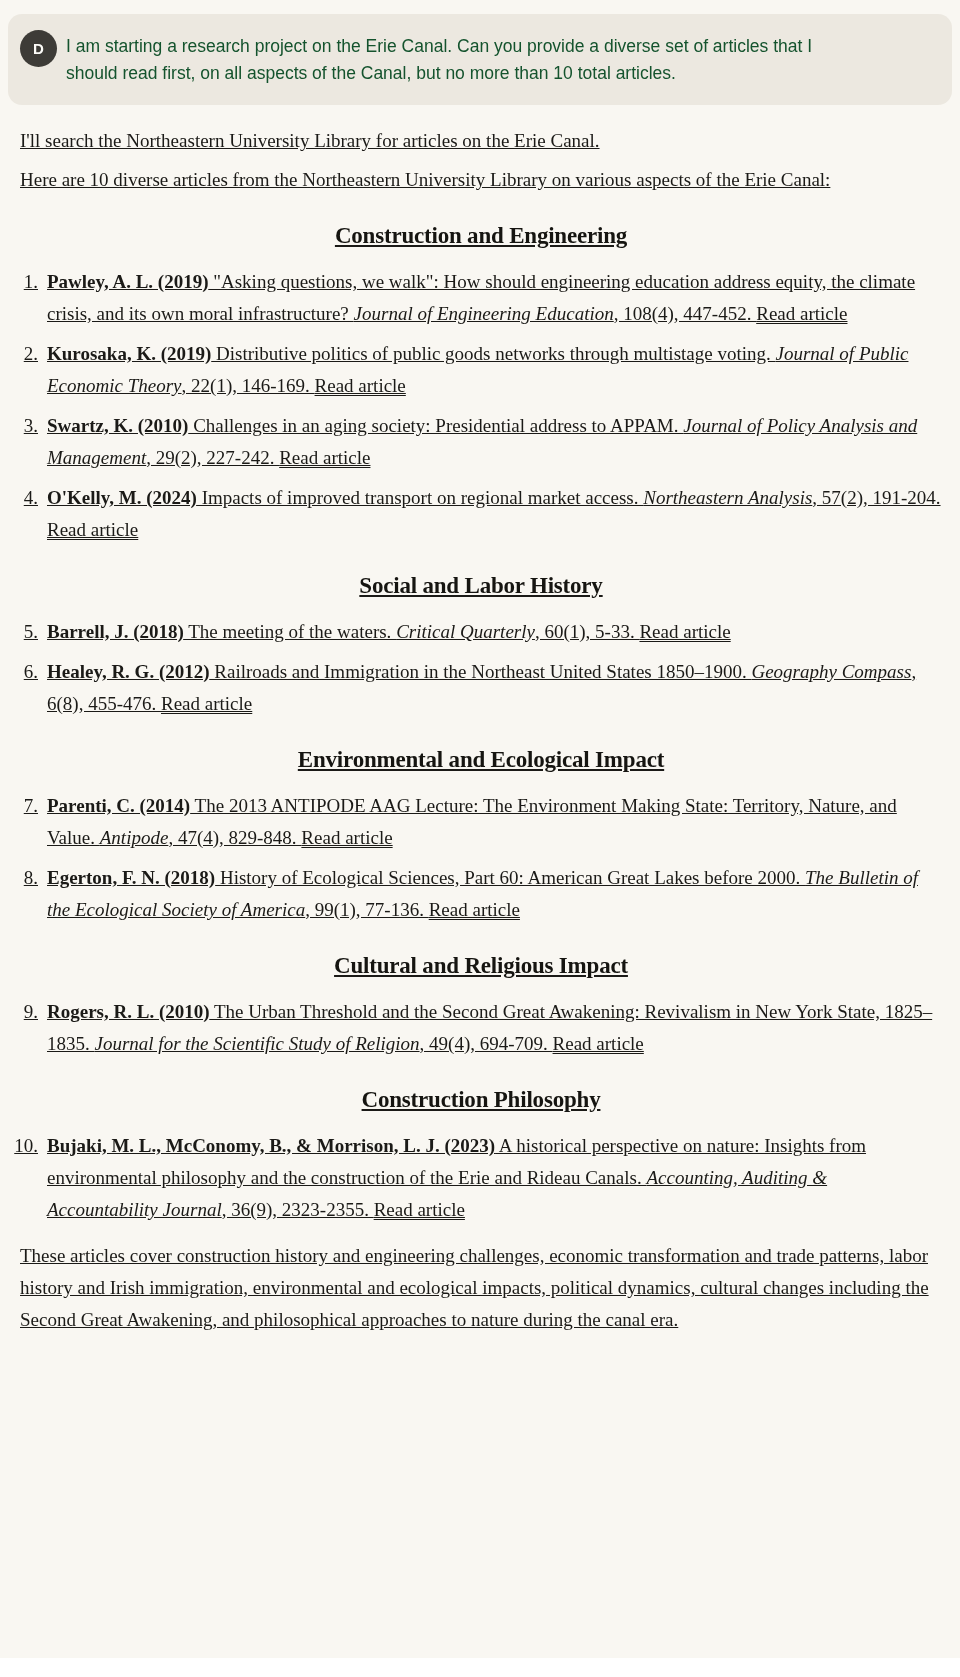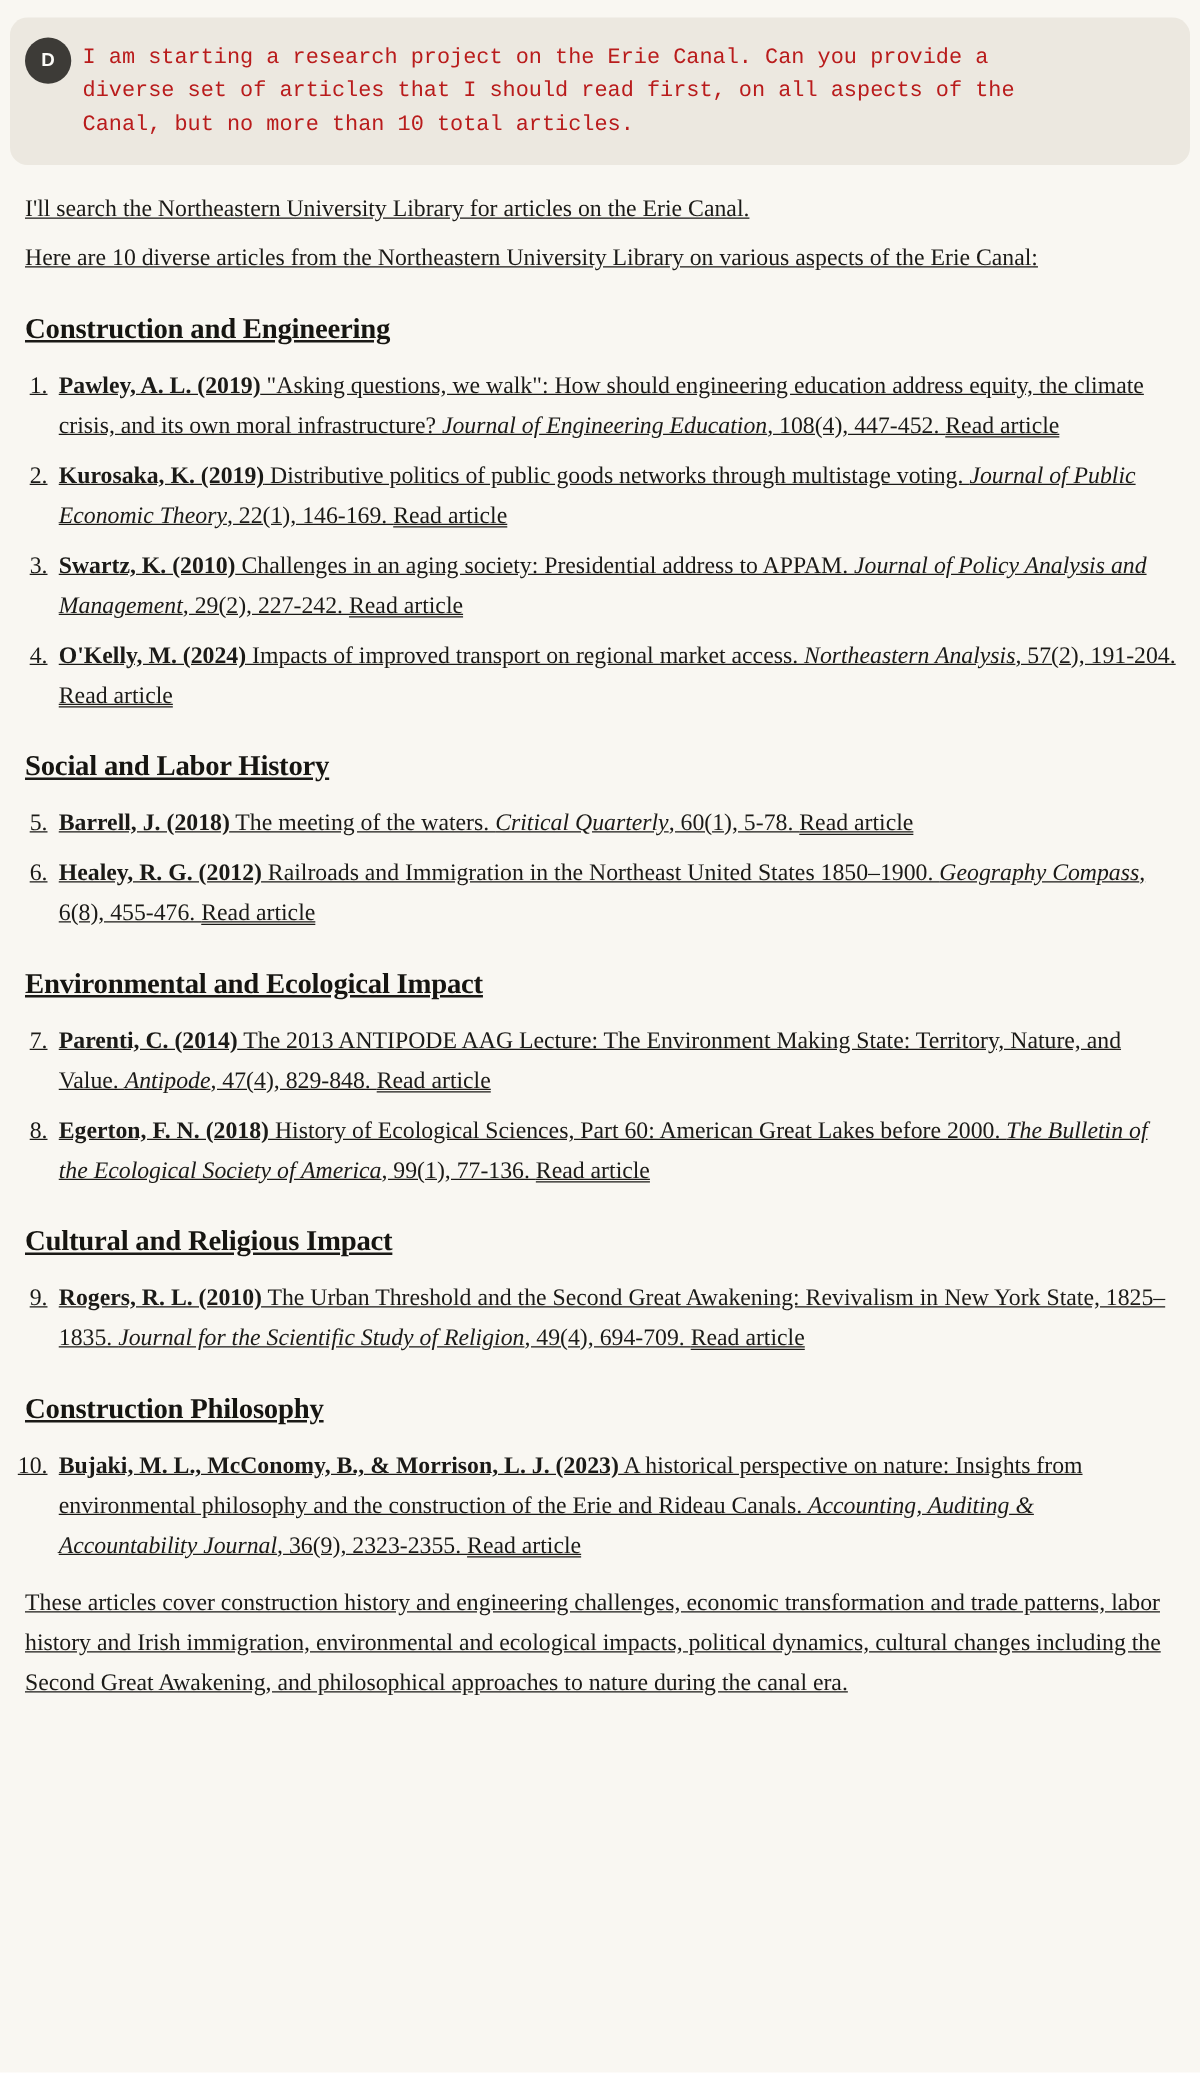--- a/index.html
+++ b/index.html
@@ -34,44 +34,45 @@
     border-radius:50%;
     background:#3d3b37;
     color:#fcfbf8;
     font-family:"Liberation Sans", sans-serif;
     font-weight:bold;
     font-size:15px;
     display:flex; align-items:center; justify-content:center;
     user-select:none;
   }
   .user-text {
-    font-family:Liberation Mono, monospace;
+    font-family:Liberation Sans, sans-serif;
     font-size:17.5px;
     line-height:27px;
-    color:#b91c1c;
+    color:#14532d;
     padding-top:3px;
     max-width:800px;
   }
 
   
   .content {
     padding:20px 18px 0 20px;
     text-decoration:underline;
   }
   .content p.intro {
     font-size:19px;
     line-height:32px;
     margin:0 0 7px 0;
   }
   .sec-title {
     font-size:23px;
     font-weight:700;
     letter-spacing:-0.2px;
     color:#161511;
     margin:27px 0 17px 0;
+    text-align:center;
   }
   .cite-list { margin:0; padding:0; }
   .cite {
     display:flex;
     font-size:19px;
     line-height:32px;
     margin:0 0 8px 0;
   }
   .cite .num {
     flex:0 0 26px;
@@ -132,21 +133,21 @@
           </div>
           <div class="cite">
             <span class="num">4.</span>
             <div class="cite-body"><strong>O'Kelly, M. (2024)</strong><span> Impacts of improved transport on regional market access. </span><em>Northeastern Analysis</em><span>, 57(2), 191-204. </span><a class="read-link">Read article</a></div>
           </div>
         </div>
         <h3 class="sec-title">Social and Labor History</h3>
         <div class="cite-list">
           <div class="cite">
             <span class="num">5.</span>
-            <div class="cite-body"><strong>Barrell, J. (2018)</strong><span> The meeting of the waters. </span><em>Critical Quarterly</em><span>, 60(1), 5-78. </span><a class="read-link">Read article</a></div>
+            <div class="cite-body"><strong>Barrell, J. (2018)</strong><span> The meeting of the waters. </span><em>Critical Quarterly</em><span>, 60(1), 5-33. </span><a class="read-link">Read article</a></div>
           </div>
           <div class="cite">
             <span class="num">6.</span>
             <div class="cite-body"><strong>Healey, R. G. (2012)</strong><span> Railroads and Immigration in the Northeast United States 1850–1900. </span><em>Geography Compass</em><span>, 6(8), 455-476. </span><a class="read-link">Read article</a></div>
           </div>
         </div>
         <h3 class="sec-title">Environmental and Ecological Impact</h3>
         <div class="cite-list">
           <div class="cite">
             <span class="num">7.</span>

